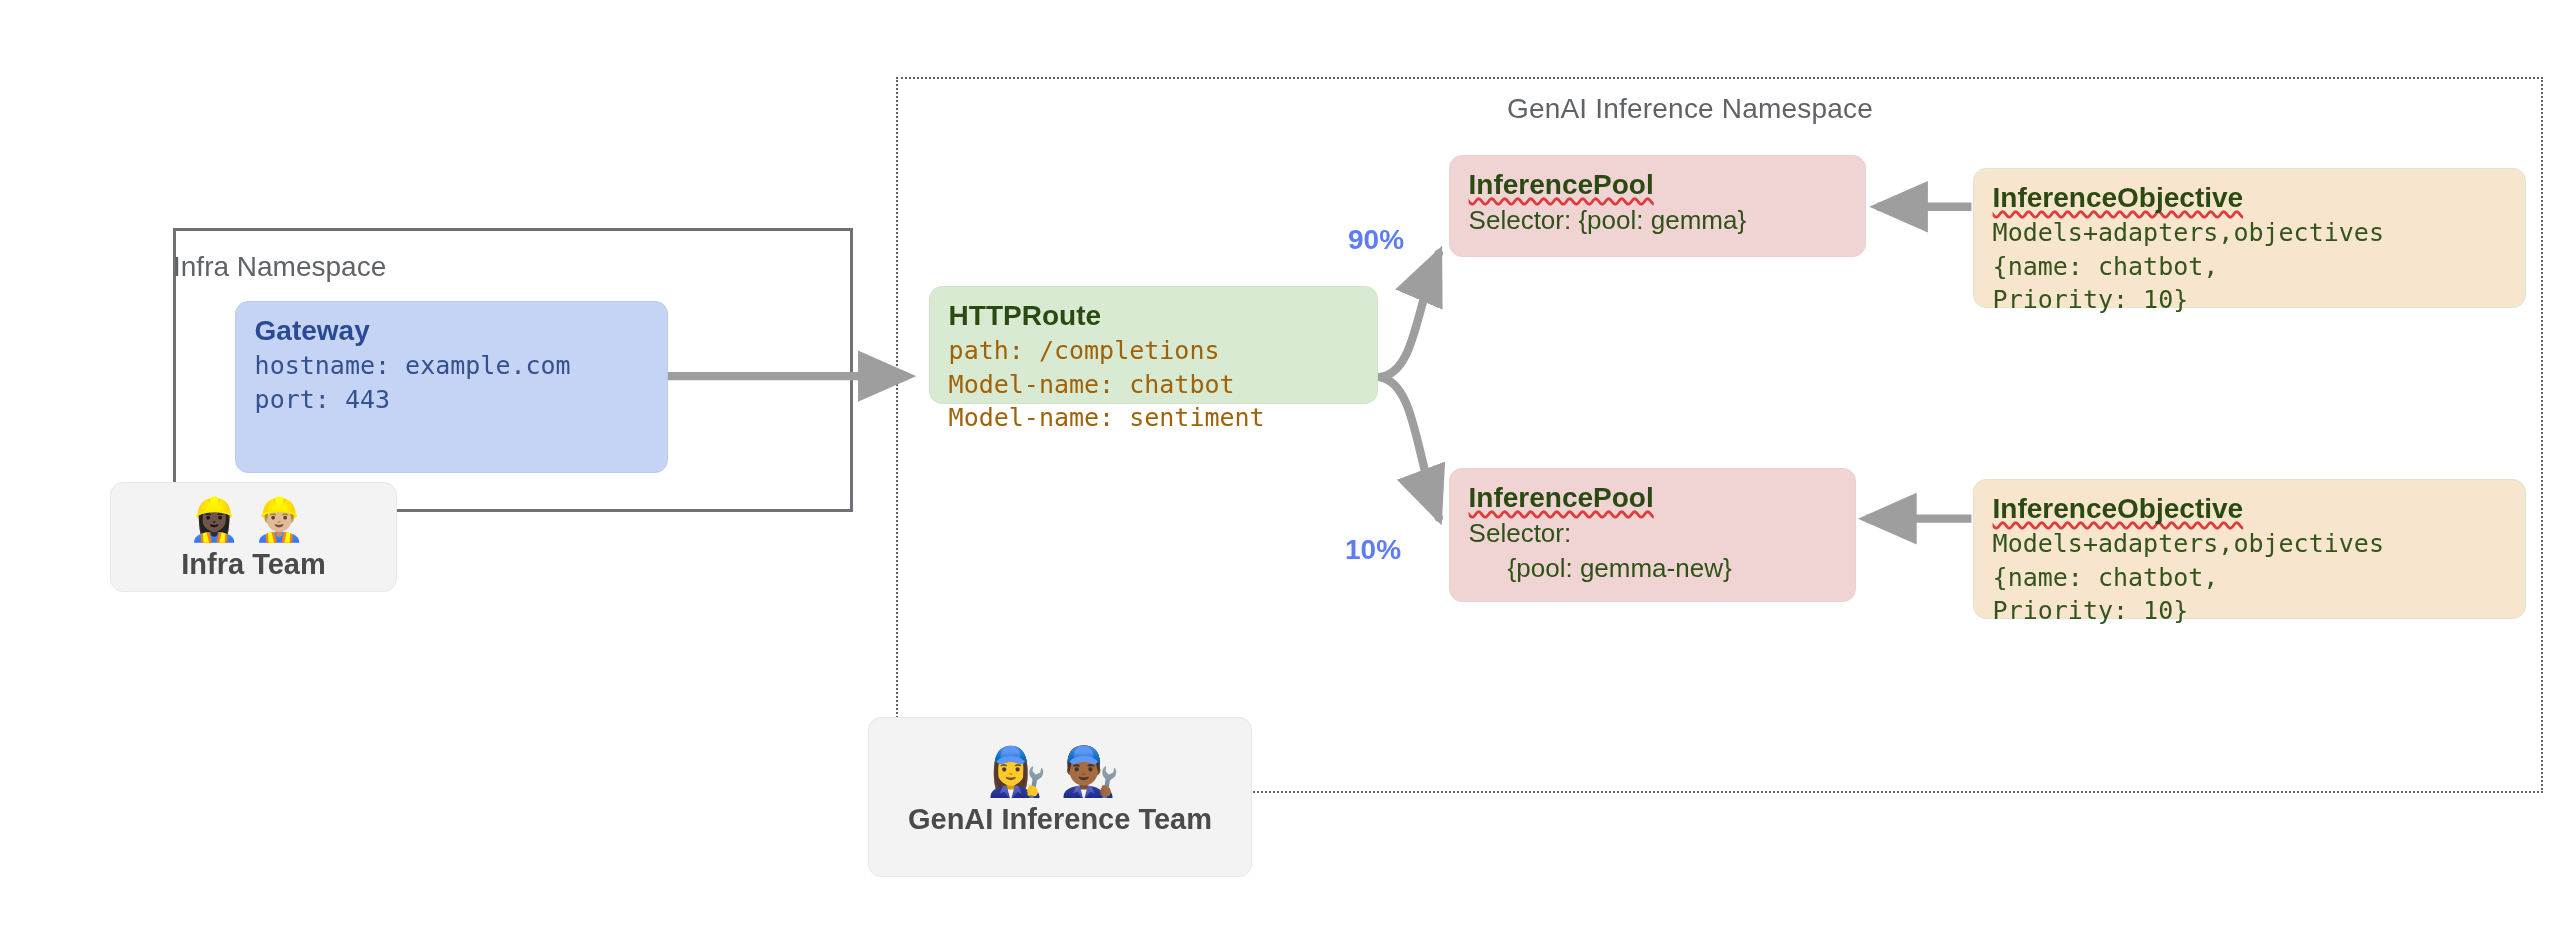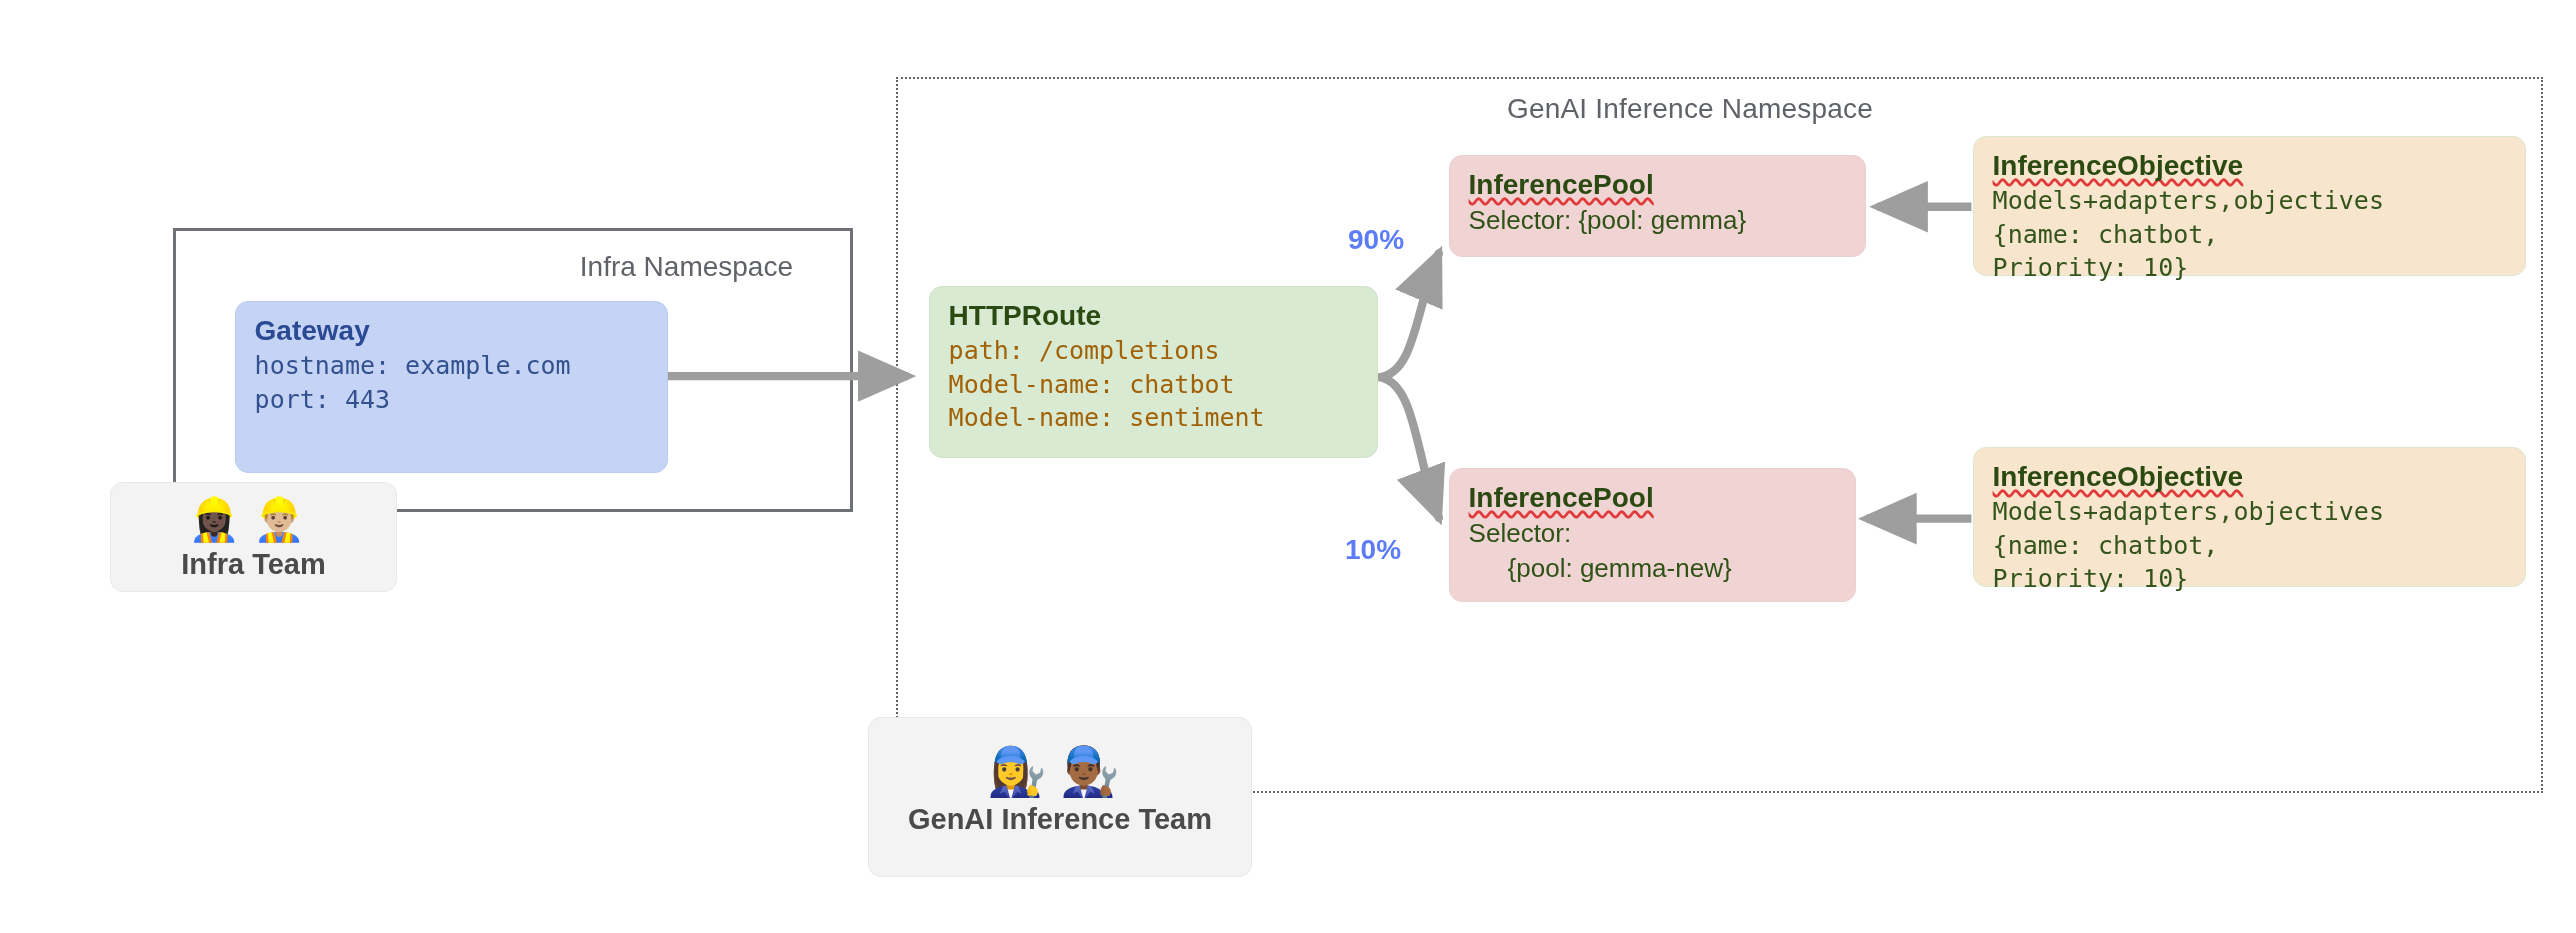--- a/index.html
+++ b/index.html
@@ -48,21 +48,21 @@
     height: 284px;
     border: 3.7px solid #6e7277;
     box-sizing: border-box;
     background: transparent;
   }
   .ns-infra-title {
     position: absolute;
     left: 173px;
     top: 251px;
     width: 620px;
-    text-align: right;
+    text-align: left;
     font-size: 28px;
     color: #5f6368;
     white-space: nowrap;
   }
 
   
   .card {
     position: absolute;
     border-radius: 13px;
     box-sizing: border-box;
@@ -98,21 +98,21 @@
     color: #2f4b92;
   }
   .card-gateway .title { color: #2b4a94; }
   .card-gateway .line { color: #33508f; }
 
   
   .card-httproute {
     left: 929px;
     top: 286px;
     width: 449px;
-    height: 172px;
+    height: 118px;
     background: #d9ead3;
     border: 1.9px solid #cfe4c6;
     color: #274e13;
   }
   .card-httproute .title { color: #2b4a11; }
   .card-httproute .line { color: #a16207; }
 
   
   .card-pool {
     background: #f0d4d4;
@@ -138,20 +138,21 @@
     height: 134px;
   }
   .indent { padding-left: 39px; display: block; }
 
   
   .card-obj {
     background: #f7e5cd;
     border: 1.9px solid #dbe8cf;
     color: #2b4a11;
     width: 553px;
+    margin-top: 32px;
   }
   .card-obj .title { color: #2b4a11; }
   .card-obj .line { color: #33541b; }
   .card-obj-1 { left: 1973px; top: 136px; height: 140px; }
   .card-obj-2 { left: 1973px; top: 447px; height: 140px; }
 
   
   .team {
     position: absolute;
     background: #f3f3f3;

